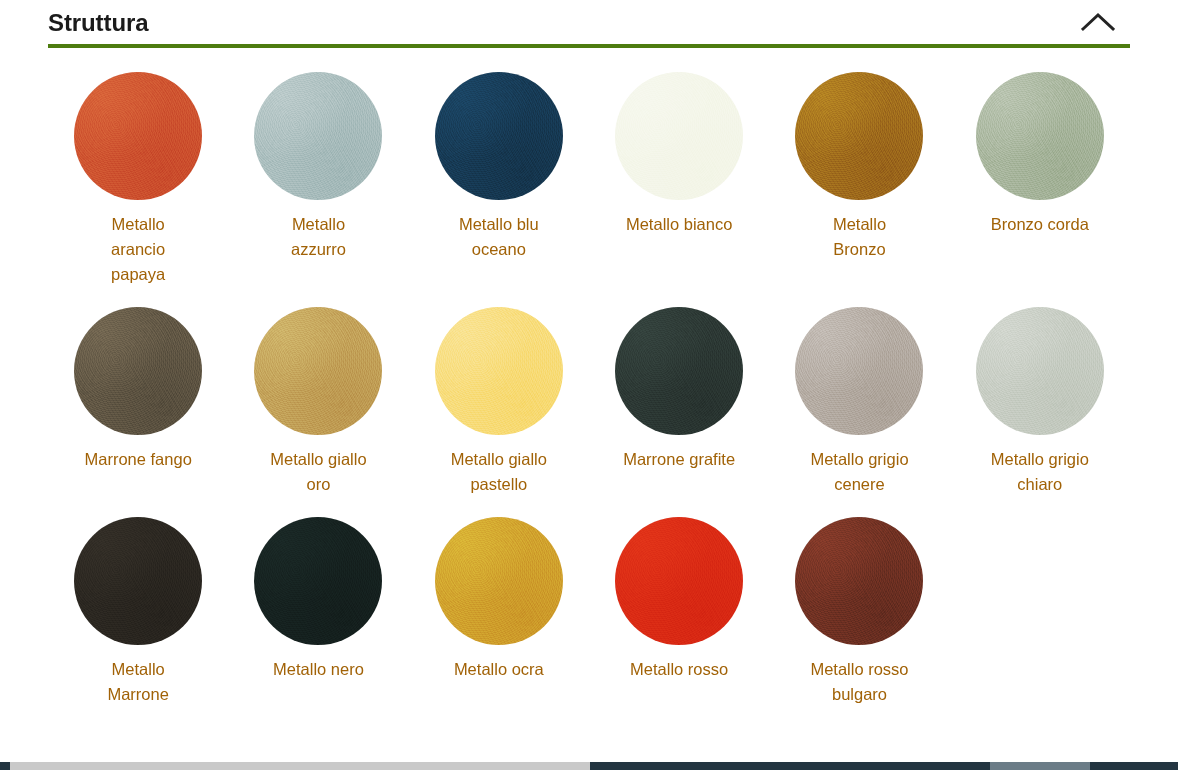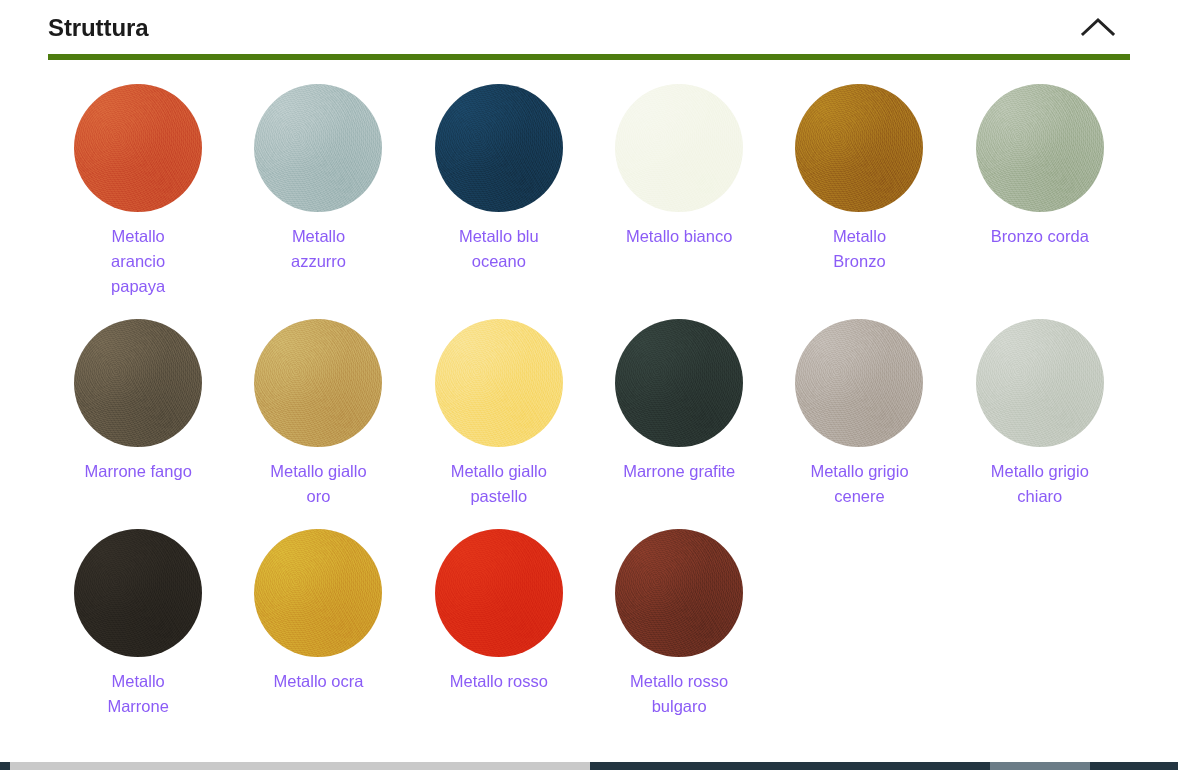--- a/index.html
+++ b/index.html
@@ -18,25 +18,25 @@
     position: relative;
     width: 1178px;
     height: 770px;
     background: #ffffff;
   }
 
   
   .section-header {
     position: relative;
     margin: 0 48px 0 48px;
-    height: 60px;
+    height: 48px;
     display: flex;
     align-items: center;
     justify-content: space-between;
-    border-bottom: 6px solid #4d7c0f;
+    border-bottom: 4px solid #4d7c0f;
   }
 
   .section-title {
     font-size: 24px;
     font-weight: bold;
     color: #1b1b1b;
     letter-spacing: -0.1px;
     line-height: 1;
     padding-top: 2px;
   }
@@ -94,21 +94,21 @@
       repeating-linear-gradient(58deg, rgba(0,0,0,0.055) 0px, rgba(0,0,0,0.055) 1px, rgba(255,255,255,0.06) 1px, rgba(255,255,255,0.06) 3px);
     mix-blend-mode: overlay;
     opacity: 0.85;
     pointer-events: none;
   }
 
   .swatch-label {
     margin-top: 12px;
     font-size: 16.5px;
     line-height: 1.52;
-    color: #8b5cf6;
+    color: #a16207;
     text-align: center;
     max-width: 160px;
     white-space: pre-line;
   }
 
   
   .h-scrollbar {
     position: absolute;
     left: 0;
     bottom: 0;
@@ -204,20 +204,24 @@
         <div class="swatch-disc" style="width: 128px; height: 128px; background-color: rgb(198, 204, 194);"></div>
         <div class="swatch-label">Metallo grigio
 chiaro</div>
       </div>
       <div class="swatch-cell">
         <div class="swatch-disc" style="width: 128px; height: 128px; background-color: rgb(42, 38, 32);"></div>
         <div class="swatch-label">Metallo
 Marrone</div>
       </div>
       <div class="swatch-cell">
+        <div class="swatch-disc" style="width: 128px; height: 128px; background-color: rgb(21, 33, 31);"></div>
+        <div class="swatch-label">Metallo nero</div>
+      </div>
+      <div class="swatch-cell">
         <div class="swatch-disc" style="width: 128px; height: 128px; background-color: rgb(208, 160, 44);"></div>
         <div class="swatch-label">Metallo ocra</div>
       </div>
       <div class="swatch-cell">
         <div class="swatch-disc" style="width: 128px; height: 128px; background-color: rgb(218, 42, 20);"></div>
         <div class="swatch-label">Metallo rosso</div>
       </div>
       <div class="swatch-cell">
         <div class="swatch-disc" style="width: 128px; height: 128px; background-color: rgb(110, 48, 34);"></div>
         <div class="swatch-label">Metallo rosso

